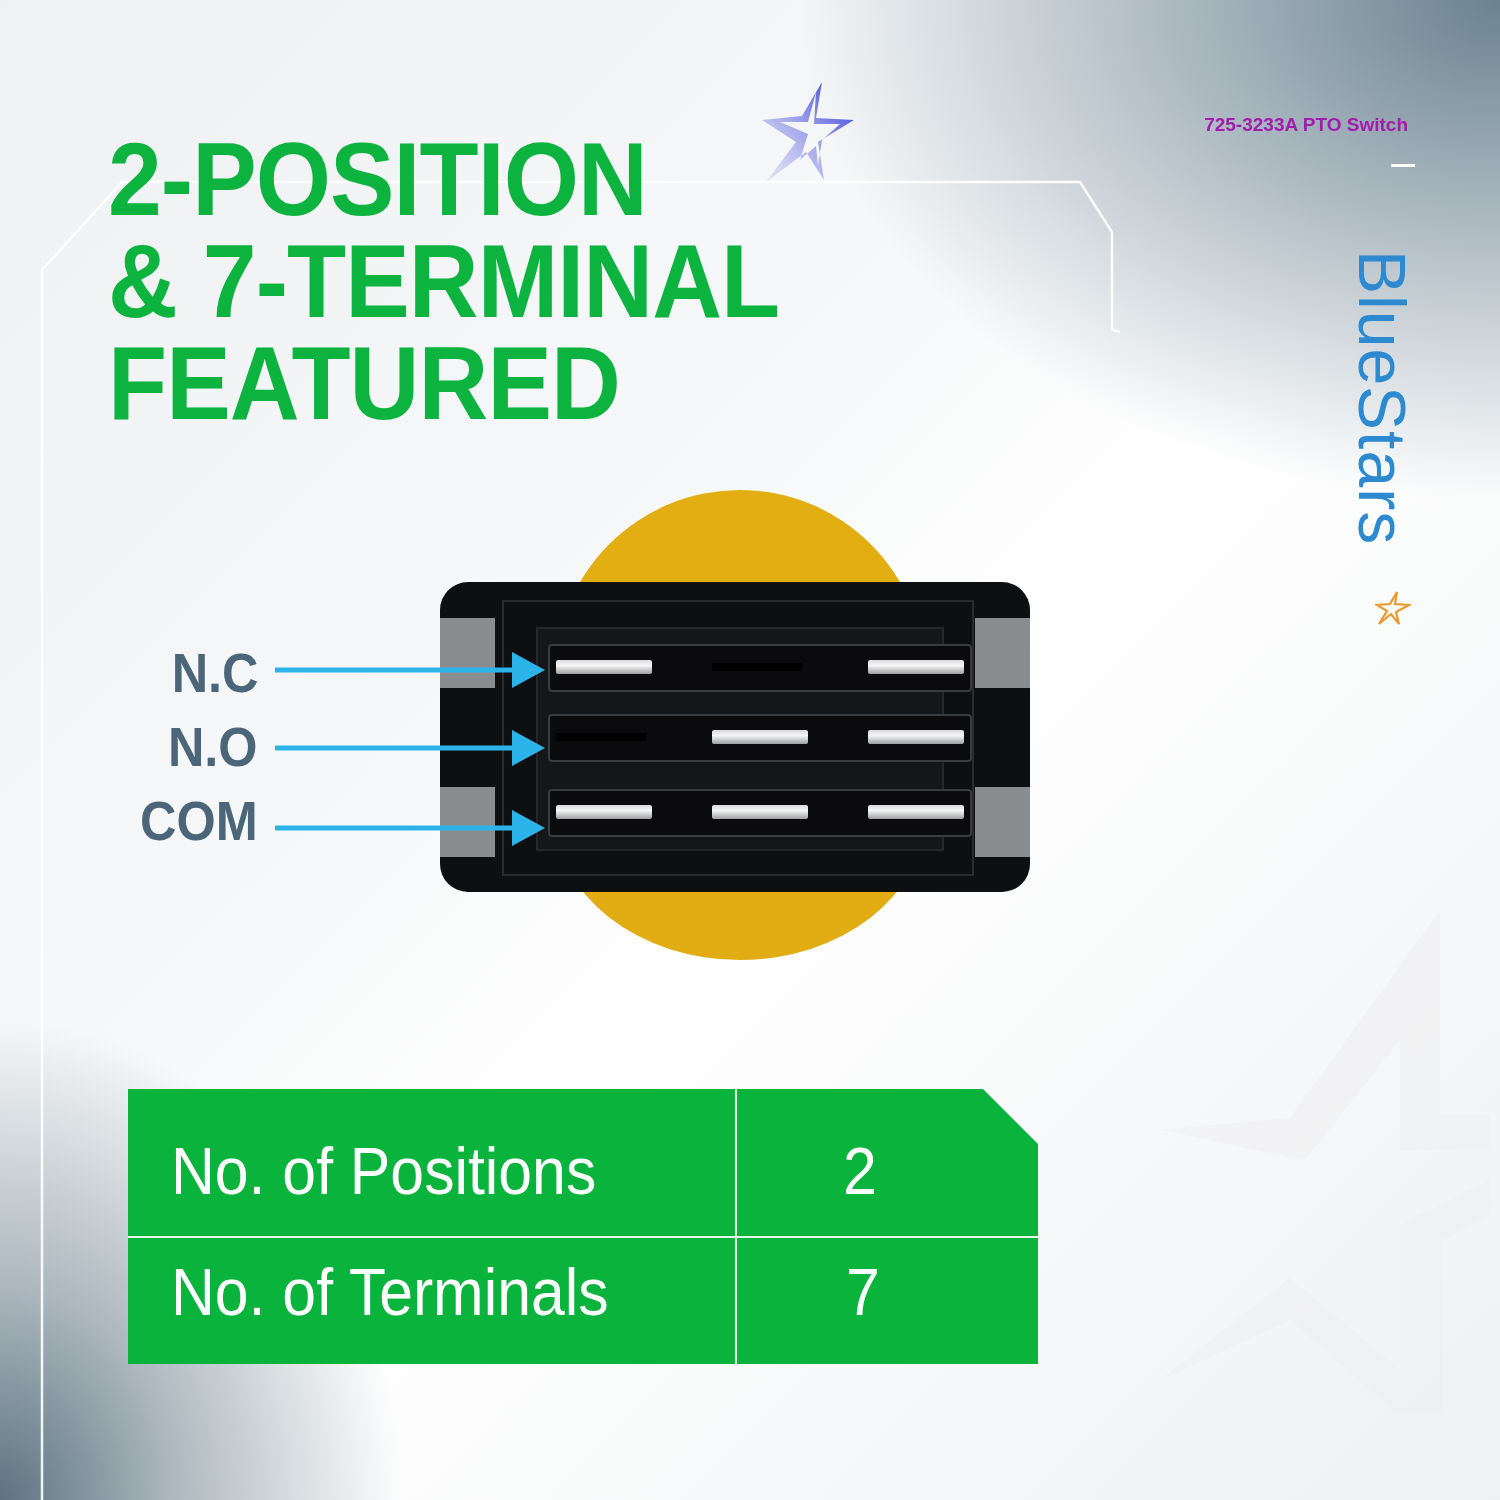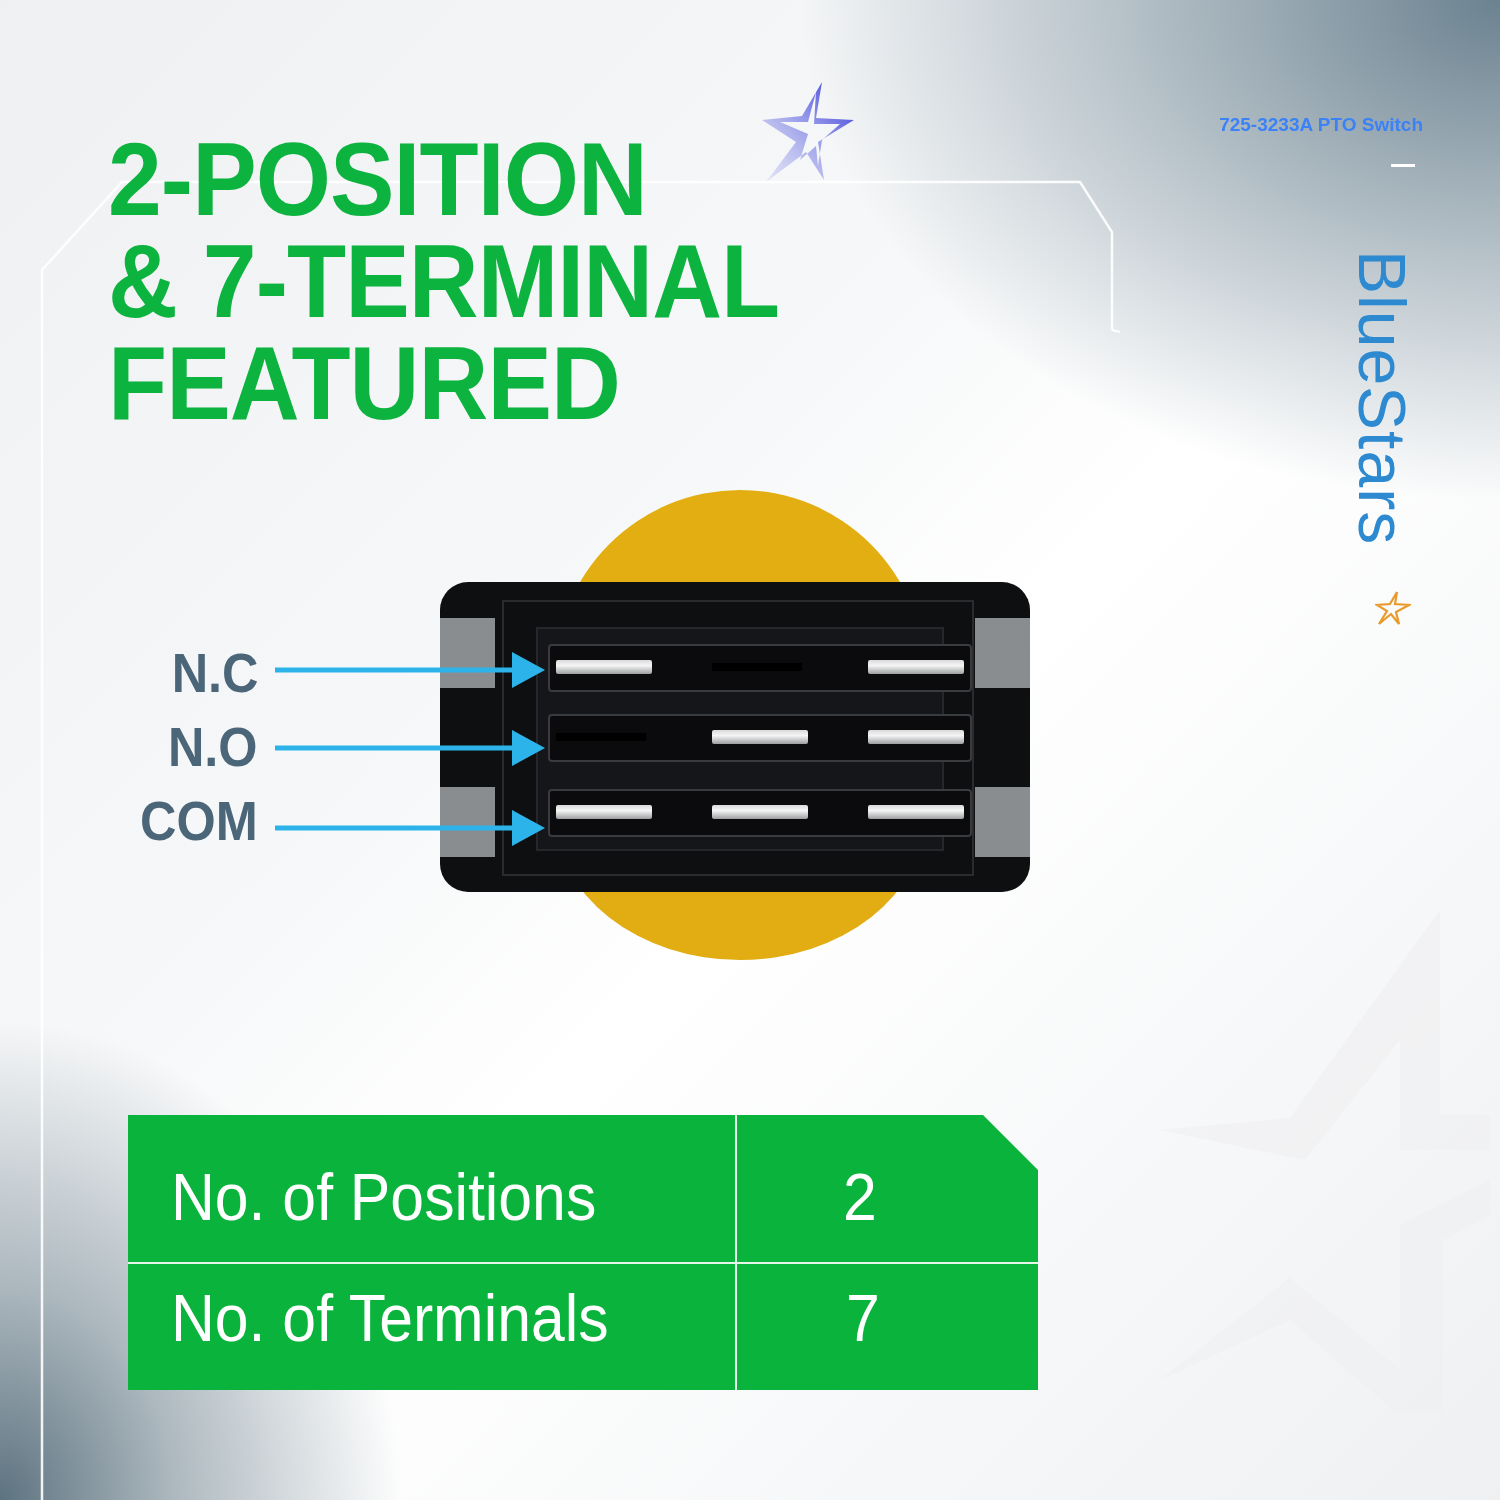--- a/index.html
+++ b/index.html
@@ -9,41 +9,41 @@
       radial-gradient(ellipse 700px 500px at 1500px 0px, #6b8290 0%, rgba(107,130,144,0.6) 40%, rgba(200,210,215,0) 100%),
       radial-gradient(ellipse 500px 600px at 0px 1500px, #5d7380 0%, rgba(93,115,128,0.5) 35%, rgba(230,234,237,0) 80%),
       linear-gradient(135deg, #eef0f2 0%, #f7f8f9 40%, #ffffff 55%, #eef0f2 100%);
   }
   .bg-lines { position:absolute; left:0; top:0; width:1500px; height:1500px; pointer-events:none; }
   .headline { position:absolute; left:108px; top:128px; margin:0; color:#0db33f;
     font-family:"Liberation Sans", sans-serif; font-weight:bold; font-size:104px; line-height:102px;
     letter-spacing:-1px; transform:scaleX(0.93); transform-origin:left top; }
   .headline div { white-space:nowrap; }
   .star-deco { position:absolute; left:752px; top:80px; width:105px; height:105px; }
-  .product-title { position:absolute; right:77px; top:114px; color:#3b82f6; font-weight:bold;
+  .product-title { position:absolute; right:92px; top:114px; color:#a21caf; font-weight:bold;
     font-size:19px; white-space:nowrap; }
   .title-dash { position:absolute; left:1391px; top:164px; width:24px; height:3px; background:#ffffff; }
   .brand { position:absolute; left:1350px; top:250px; width:70px; height:380px; }
   .brand-text { position:absolute; left:0; top:0; transform-origin:left top; transform:translate(70px,0) rotate(90deg);
     color:#2d8ad0; font-size:66px; font-weight:normal; white-space:nowrap; letter-spacing:1px; }
   .brand-star { position:absolute; left:1375px; top:590px; width:36px; height:36px; }
   .product { position:absolute; left:440px; top:490px; width:590px; height:480px; }
   .knob-top { position:absolute; left:115px; top:0; width:370px; height:370px; border-radius:50%; background:#e3ae12; }
   .knob-bottom { position:absolute; left:115px; top:180px; width:370px; height:290px; border-radius:50%; background:#e1ad13; }
   .body-shell { position:absolute; left:0; top:92px; width:590px; height:310px; background:#0e0f11; border-radius:28px; }
   .tab { position:absolute; width:55px; height:70px; background:#8a8d90; }
   .inner { position:absolute; left:62px; top:18px; width:468px; height:272px; border:2px solid #2a2b2e; }
   .well { position:absolute; left:32px; top:25px; width:404px; height:220px; background:#15161a; border:2px solid #26272b; }
   .row { position:absolute; left:10px; width:420px; height:44px; background:#0b0b0d; border:2px solid #3a3b3f; border-radius:4px; }
   .pin { position:absolute; top:14px; width:96px; height:14px; background:linear-gradient(#d9dadb,#f5f5f5 40%,#9c9ea0); border-radius:2px; }
   .slot { position:absolute; top:17px; width:90px; height:8px; background:#000; }
   .labels { position:absolute; left:110px; top:640px; }
   .pin-label { position:absolute; right:0; color:#4b6678; font-weight:bold; font-size:56px; white-space:nowrap; transform:scaleX(0.9); transform-origin:right top; }
   .arrows { position:absolute; left:0; top:0; width:1500px; height:1500px; }
-  .spec-table { position:absolute; left:128px; top:1115px; width:910px; height:275px; }
+  .spec-table { position:absolute; left:128px; top:1089px; width:910px; height:275px; }
   .spec-bg { position:absolute; left:0; top:0; width:910px; height:275px; }
   .spec-cell { position:absolute; color:#fff; font-size:66px; white-space:nowrap; transform:scaleX(0.92); transform-origin:left center; }
 </style>
 </head>
 <body>
 
 <svg class="bg-lines" viewBox="0 0 1500 1500">
   <polyline points="42,1500 42,270 122,182 1080,182 1112,232 1112,330" fill="none" stroke="#ffffff" stroke-width="2.5" opacity="0.9"></polyline>
   <polyline points="1112,330 1120,332" fill="none" stroke="#ffffff" stroke-width="2"></polyline>
   <polygon points="1440,910 1440,1115 1490,1115 1490,1150 1400,1150 1400,1040 1305,1160 1160,1130 1290,1118" fill="#eeeff0" opacity="0.55"></polygon>

